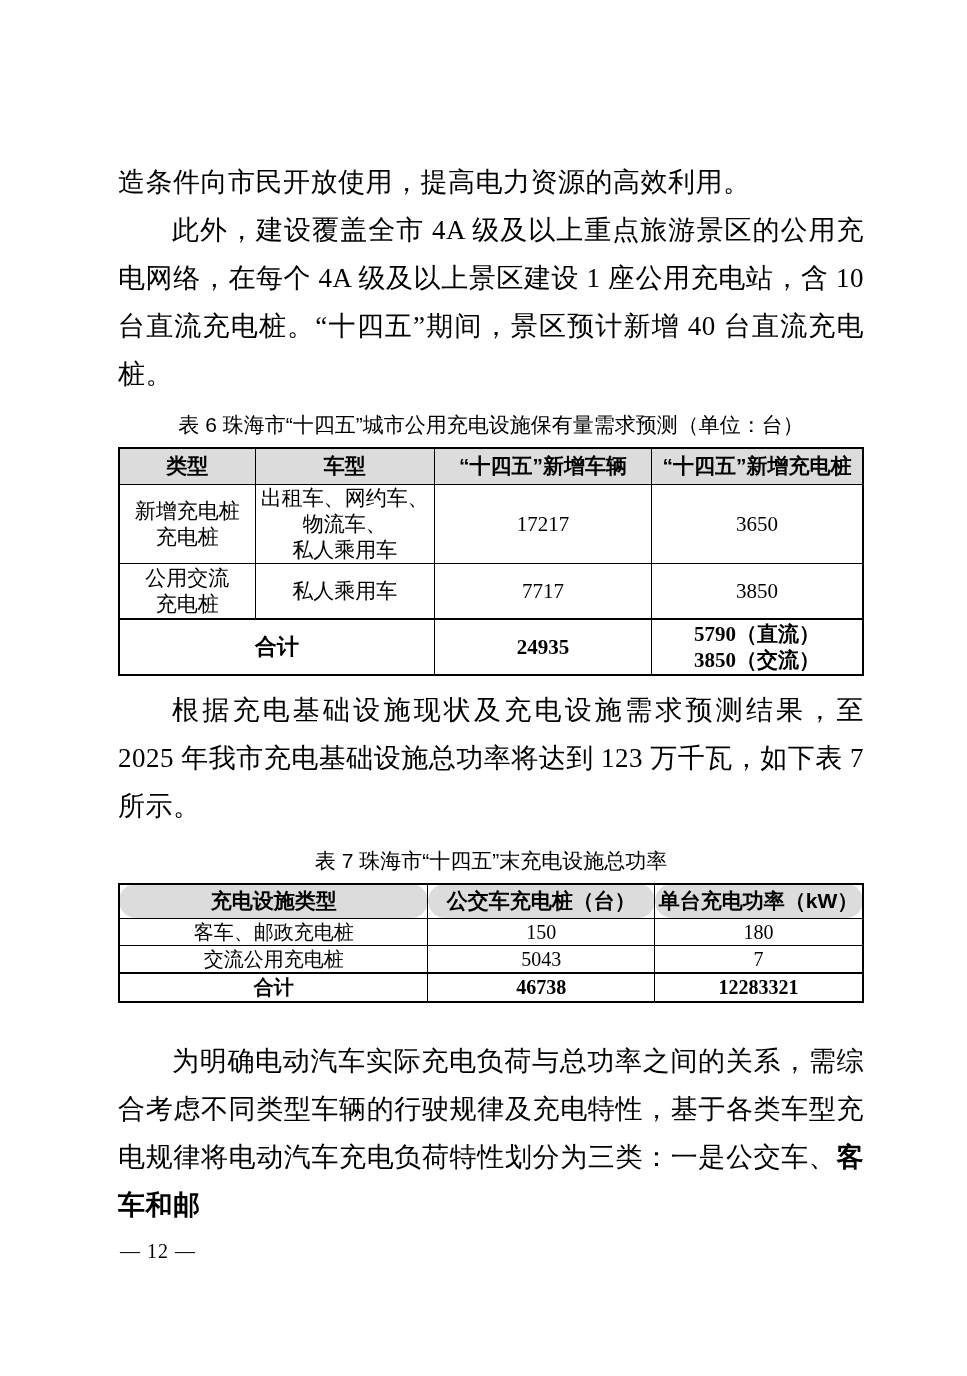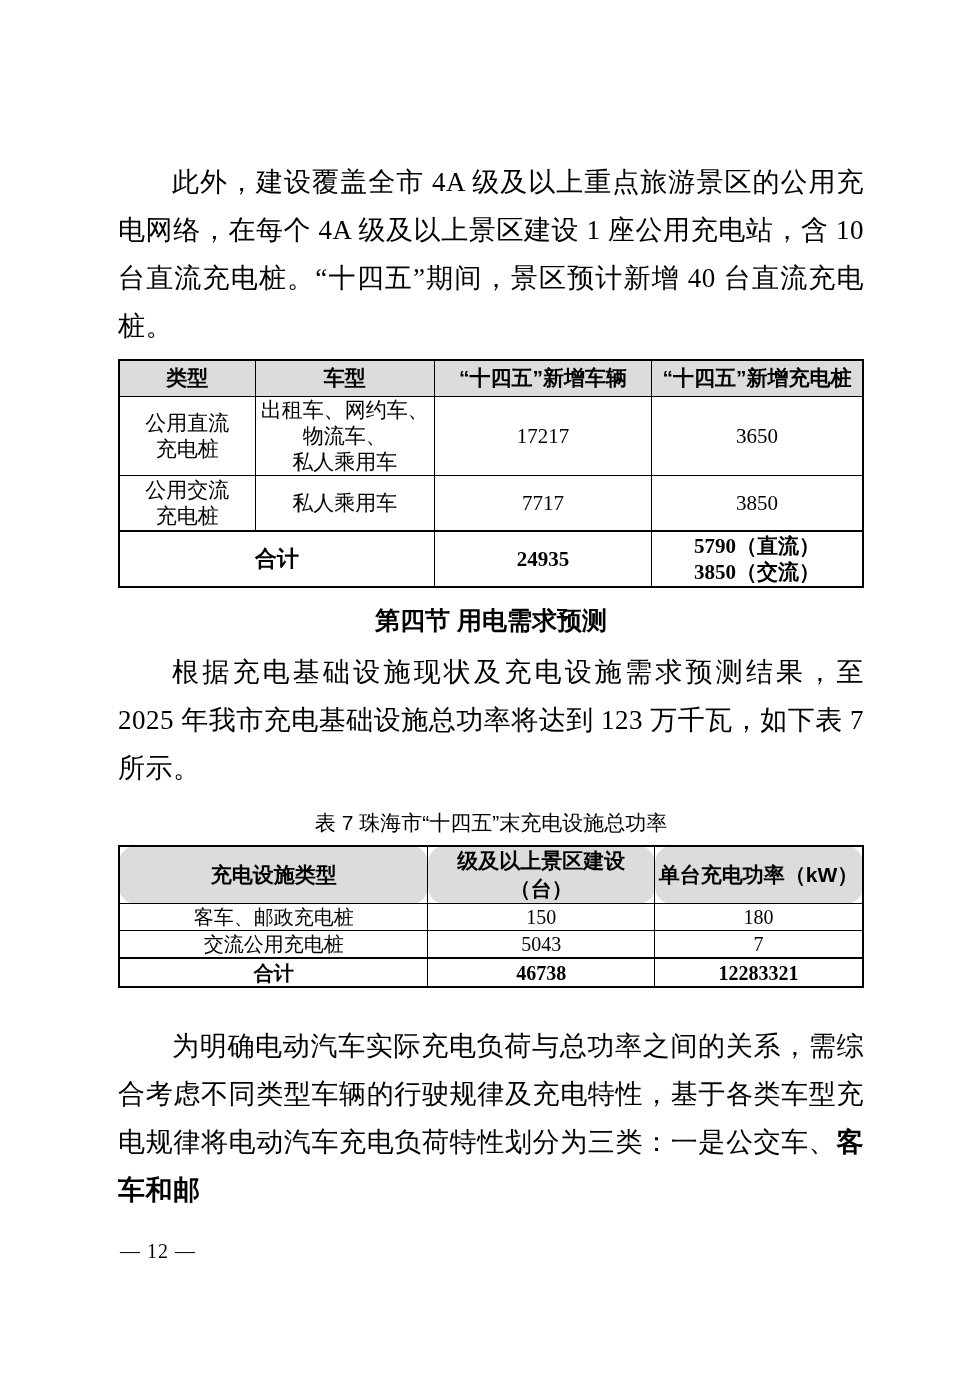--- a/index.html
+++ b/index.html
@@ -91,40 +91,42 @@
     top: 1240px;
     font-size: 20px;
     letter-spacing: 1px;
   }
 </style>
 </head>
 <body>
 
 <div class="page">
 
+  <p class="body-text no-indent">造条件向市民开放使用，提高电力资源的高效利用。</p>
 
   <p class="body-text">此外，建设覆盖全市 4A 级及以上重点旅游景区的公用充电网络，在每个 4A 级及以上景区建设 1 座公用充电站，含 10 台直流充电桩。“十四五”期间，景区预计新增 40 台直流充电桩。</p>
 
+  <p class="table-caption">表 6 珠海市“十四五”城市公用充电设施保有量需求预测（单位：台）</p>
 
   <table class="t6">
     <colgroup>
       <col style="width:18.3%">
       <col style="width:24.1%">
       <col style="width:29.2%">
       <col style="width:28.4%">
     </colgroup>
     <tbody>
       <tr>
         <th>类型</th>
         <th>车型</th>
         <th>“十四五”新增车辆</th>
         <th>“十四五”新增充电桩</th>
       </tr>
       <tr class="row-1">
-        <td class="pre">公用直流
+        <td class="pre">新增充电桩
 充电桩</td>
         <td class="pre">出租车、网约车、
 物流车、
 私人乘用车</td>
         <td>17217</td>
         <td>3650</td>
       </tr>
       <tr class="row-2">
         <td class="pre">公用交流
 充电桩</td>
@@ -134,36 +136,35 @@
       </tr>
       <tr class="row-total">
         <td colspan="2" class="total-label">合计</td>
         <td class="total-num">24935</td>
         <td class="total-num pre">5790（直流）
 3850（交流）</td>
       </tr>
     </tbody>
   </table>
 
-  <h2 class="section-heading">第四节 用电需求预测</h2>
 
   <p class="body-text p3">根据充电基础设施现状及充电设施需求预测结果，至 2025 年我市充电基础设施总功率将达到 123 万千瓦，如下表 7 所示。</p>
 
   <p class="table-caption caption-tight">表 7 珠海市“十四五”末充电设施总功率</p>
 
   <table class="t7">
     <colgroup>
       <col style="width:41.5%">
       <col style="width:30.5%">
       <col style="width:28%">
     </colgroup>
     <tbody>
       <tr>
         <th>充电设施类型</th>
-        <th>级及以上景区建设（台）</th>
+        <th>公交车充电桩（台）</th>
         <th>单台充电功率（kW）</th>
       </tr>
       <tr>
         <td>客车、邮政充电桩</td>
         <td>150</td>
         <td>180</td>
       </tr>
       <tr>
         <td>交流公用充电桩</td>
         <td>5043</td>

